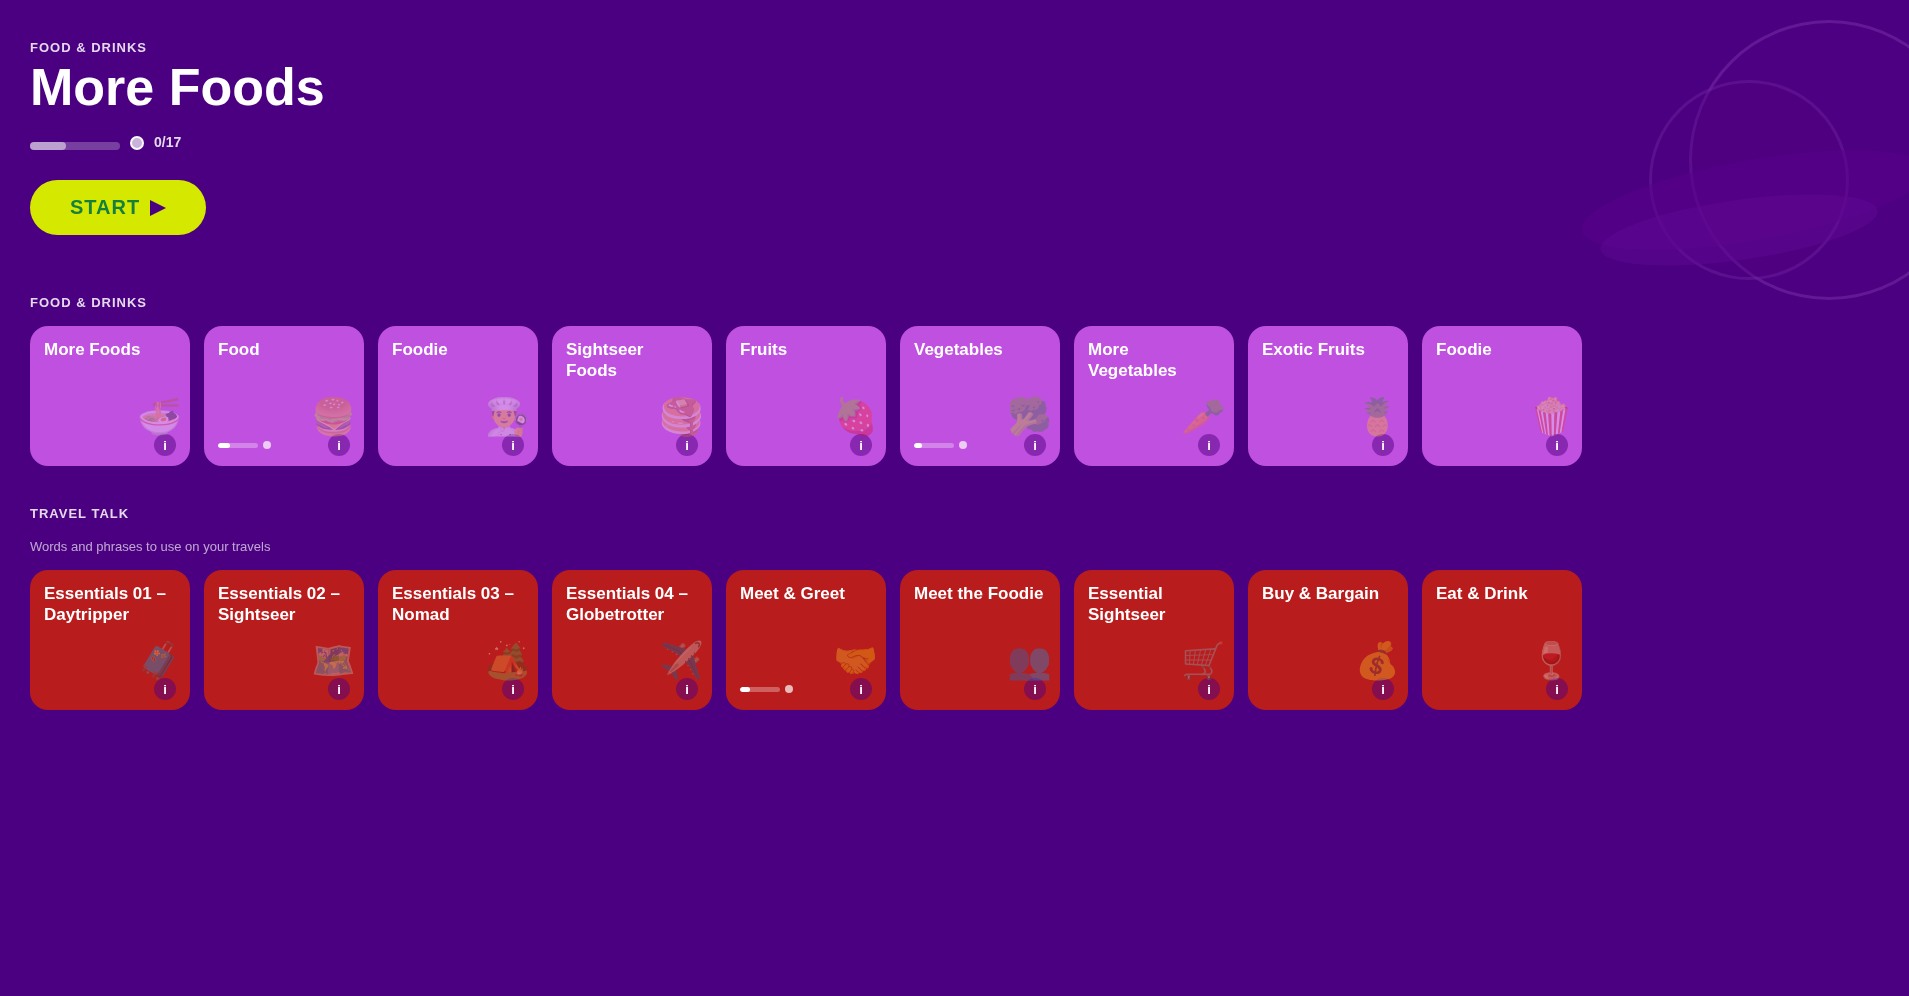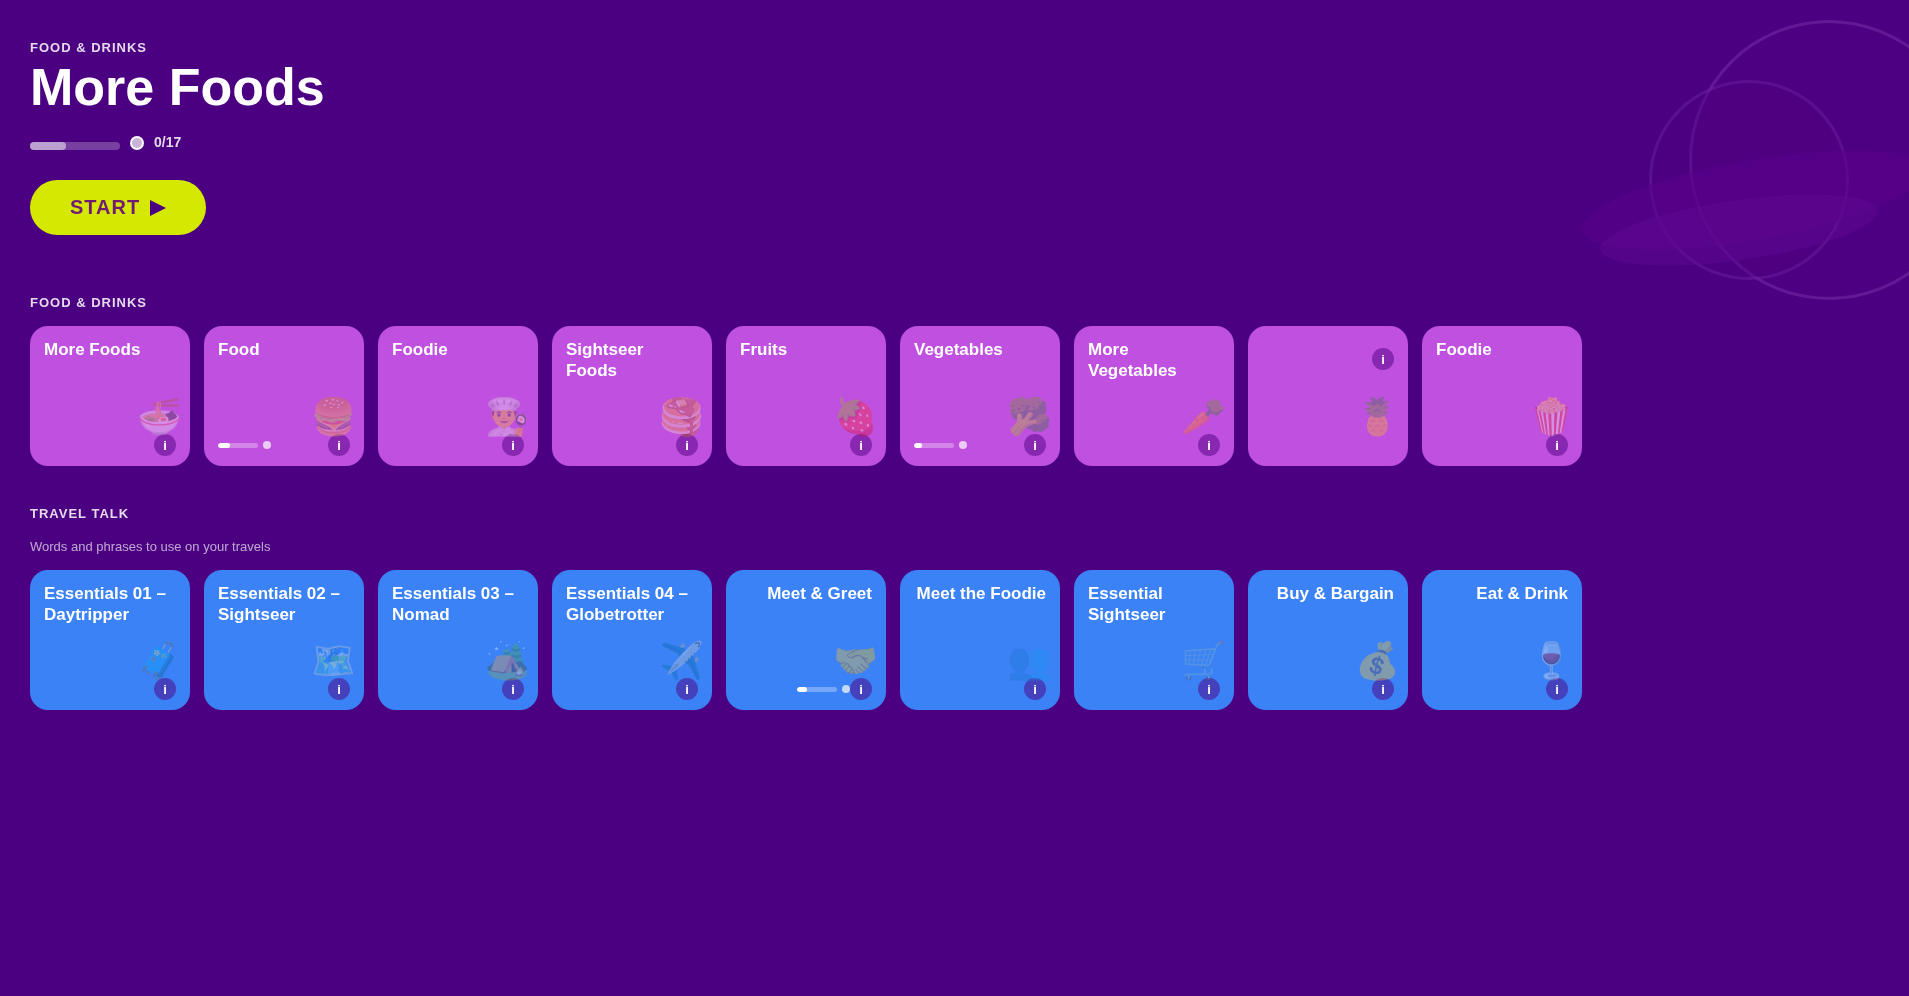--- a/index.html
+++ b/index.html
@@ -114,21 +114,21 @@
       border: 2px solid rgba(255,255,255,0.9);
     }
     .progress-text {
       font-size: 14px;
       color: rgba(255,255,255,0.85);
       font-weight: 600;
     }
 
     .start-btn {
       background: #d4e800;
-      color: #701a75;
+      color: #15803d;
       border: none;
       border-radius: 50px;
       padding: 16px 40px;
       font-size: 20px;
       font-weight: 900;
       cursor: pointer;
       display: flex;
       align-items: center;
       gap: 10px;
       letter-spacing: 1px;
@@ -170,22 +170,21 @@
       position: relative;
       cursor: pointer;
       display: flex;
       flex-direction: column;
       justify-content: space-between;
     }
     .card.purple {
       background: #c050e0;
     }
     .card.blue {
-      background: #3b82f6;
-      align-items: flex-end;
+      background: #b91c1c;
     }
 
     .card-title {
       font-size: 17px;
       font-weight: 800;
       color: white;
       line-height: 1.2;
       flex: 1;
     }
 
@@ -342,20 +341,21 @@
         </div>
         <div class="card purple">
           <div class="card-title">More Vegetables</div>
           <div class="food-emoji">🥕</div>
           <div class="card-bottom">
             <div></div>
             <button class="info-btn">i</button>
           </div>
         </div>
         <div class="card purple">
+          <div class="card-title">Exotic Fruits</div>
           <div class="food-emoji">🍍</div>
           <div class="card-bottom">
             <div></div>
             <button class="info-btn">i</button>
           </div>
         </div>
         <div class="card purple">
           <div class="card-title">Foodie</div>
           <div class="food-emoji">🍿</div>
           <div class="card-bottom">

